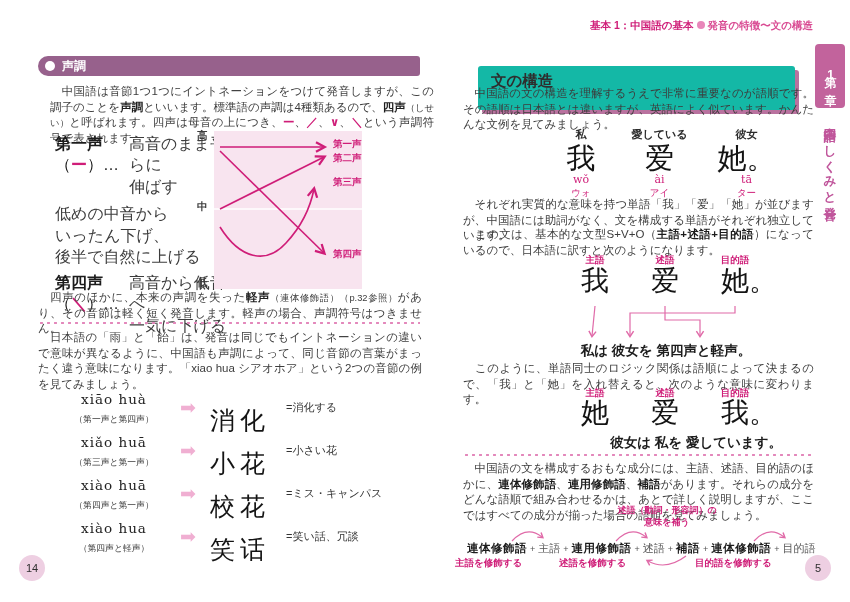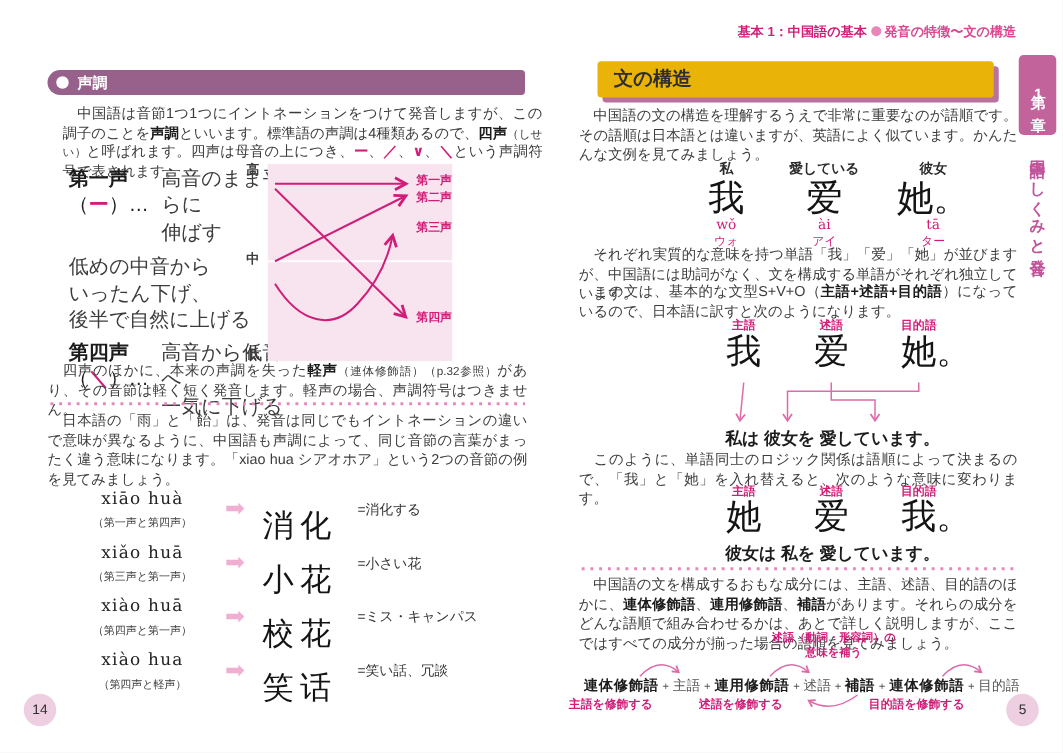--- a/index.html
+++ b/index.html
@@ -53,21 +53,21 @@
   .pn-left { left:19px; top:555px; }
   .pn-right { left:805px; top:555px; }
 
   
   .running-head { position:absolute; left:456px; top:19px; width:357px; text-align:right;
                   font-size:10.5px; font-weight:bold; }
   .rh1 { color:#cf1d78; }
   .rh-dot { display:inline-block; width:8px; height:8px; border-radius:50%; background:#e886ba; margin:0 3px; }
   .rh2 { color:#d94a92; }
 
-  .title-box { position:absolute; left:478px; top:49px; width:317px; height:29px; background:#eab308;
+  .title-box { position:absolute; left:478px; top:66px; width:317px; height:44px; background:#14b8a6;
                box-shadow:4px 4px 0 #b9729f; border-radius:3px; font-size:15.5px; font-weight:bold;
                color:#2e2e2e; line-height:29px; padding-left:13px; }
 
   .rp1 { left:463px; top:86px; width:351px; }
   .ex1 { position:absolute; left:549px; top:127px; width:238px; display:flex; }
   .ex1-col { text-align:center; }
   .c1 { width:64px; } .c2 { width:93px; } .c3 { width:81px; }
   .ex1 .g { font-size:11px; font-weight:bold; color:#2c2c2c; }
   .ex1 .h { font-size:29px; font-family:"DejaVu Serif","Liberation Serif",serif; color:#141414; line-height:1.12; }
   .ex1 .p { font-size:11px; font-family:"DejaVu Serif","Liberation Serif",serif; color:#cf1d78; line-height:1.15; }
@@ -236,33 +236,33 @@
     <svg width="232" height="37" viewBox="0 0 232 37">
       <defs>
         <marker id="sa" markerWidth="9" markerHeight="9" refX="5" refY="4" orient="auto">
           <path d="M1 1 L5.5 4 L1 7" fill="none" stroke="#e06aa8" stroke-width="1.2"></path>
         </marker>
       </defs>
       <path d="M45 2 L42 32" fill="none" stroke="#e06aa8" stroke-width="1.2" marker-end="url(#sa)"></path>
       <path d="M115 2 L115 16 L150 16 L150 32" fill="none" stroke="#e06aa8" stroke-width="1.2" marker-end="url(#sa)"></path>
       <path d="M185 2 L185 9 L80 9 L80 32" fill="none" stroke="#e06aa8" stroke-width="1.2" marker-end="url(#sa)"></path>
     </svg>
-    <span class="svo-tr" style="top:88px;">私は 彼女を 愛しています。</span>
+    <span class="svo-tr" style="top:88px;">私は 彼女を 第四声と軽声。</span>
   </div>
 
   <p class="para rp4">　このように、単語同士のロジック関係は語順によって決まるので、「我」と「她」を入れ替えると、次のような意味に変わります。</p>
 
   <div class="svo" style="top:387px; height:64px;">
     <span class="svo-lbl" style="left:20px; top:0; width:50px;">主語</span>
     <span class="svo-lbl" style="left:90px; top:0; width:50px;">述語</span>
     <span class="svo-lbl" style="left:153px; top:0; width:64px;">目的語</span>
     <span class="svo-h" style="left:31px; top:11px;">她</span>
     <span class="svo-h" style="left:101px; top:11px;">爱</span>
     <span class="svo-h" style="left:171px; top:11px;">我。</span>
-    <span class="svo-tr" style="top:47px;">彼女は 私を 愛しています。</span>
+    <span class="svo-tr" style="top:47px;text-align:right;">彼女は 私を 愛しています。</span>
   </div>
 
   <div class="dots dots-right"></div>
 
   <p class="para rp5"><span>　中国語の文を構成するおもな成分には、主語、述語、目的語のほかに、</span><b>連体修飾語</b><span>、</span><b>連用修飾語</b><span>、</span><b>補語</b><span>があります。それらの成分をどんな語順で組み合わせるかは、あとで詳しく説明しますが、ここではすべての成分が揃った場合の語順を見てみましょう。</span></p>
 
   <div class="formula">
     <span class="f-note-above">述語（動詞・形容詞）の
 意味を補う</span>
 

